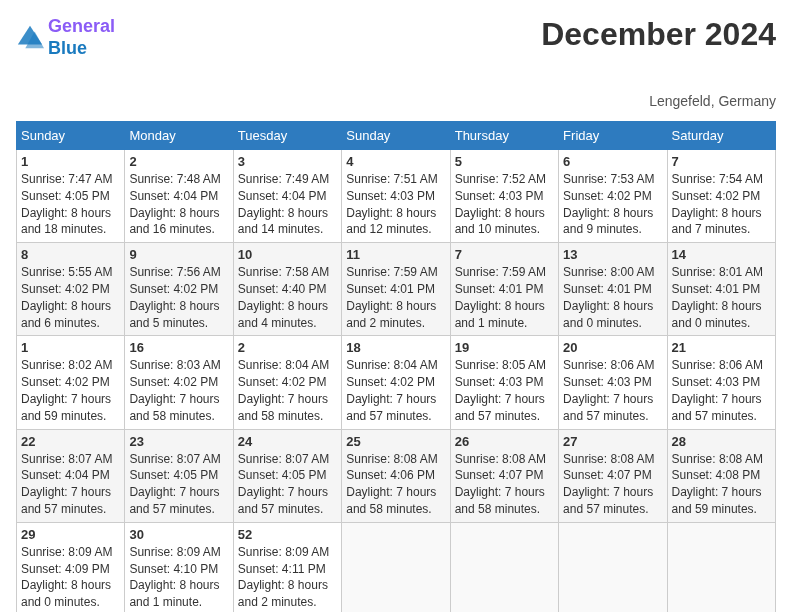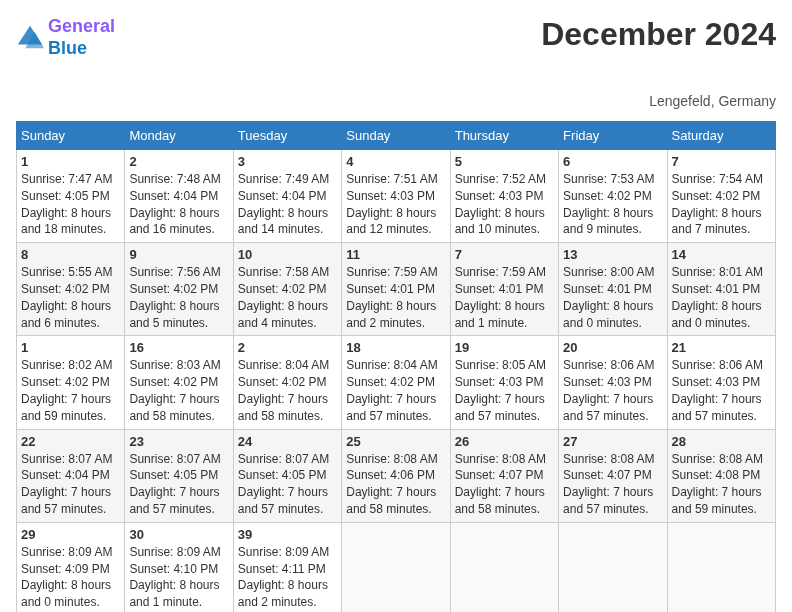--- a/index.html
+++ b/index.html
@@ -173,21 +173,21 @@
         </td>
         <td>
           <span class="day-num">9</span>
           <div class="day-info">Sunrise: 7:56 AM
 Sunset: 4:02 PM
 Daylight: 8 hours and 5 minutes.</div>
         </td>
         <td>
           <span class="day-num">10</span>
           <div class="day-info">Sunrise: 7:58 AM
-Sunset: 4:02 PM
+Sunset: 4:40 PM
 Daylight: 8 hours and 4 minutes.</div>
         </td>
         <td>
           <span class="day-num">11</span>
           <div class="day-info">Sunrise: 7:59 AM
 Sunset: 4:01 PM
 Daylight: 8 hours and 2 minutes.</div>
         </td>
         <td>
           <span class="day-num">7</span>
@@ -303,21 +303,21 @@
 Sunset: 4:09 PM
 Daylight: 8 hours and 0 minutes.</div>
         </td>
         <td>
           <span class="day-num">30</span>
           <div class="day-info">Sunrise: 8:09 AM
 Sunset: 4:10 PM
 Daylight: 8 hours and 1 minute.</div>
         </td>
         <td>
-          <span class="day-num">39</span>
+          <span class="day-num">52</span>
           <div class="day-info">Sunrise: 8:09 AM
 Sunset: 4:11 PM
 Daylight: 8 hours and 2 minutes.</div>
         </td>
         <td class="empty-cell"></td>
         <td class="empty-cell"></td>
         <td class="empty-cell"></td>
         <td class="empty-cell"></td>
       </tr>
     </tbody>

